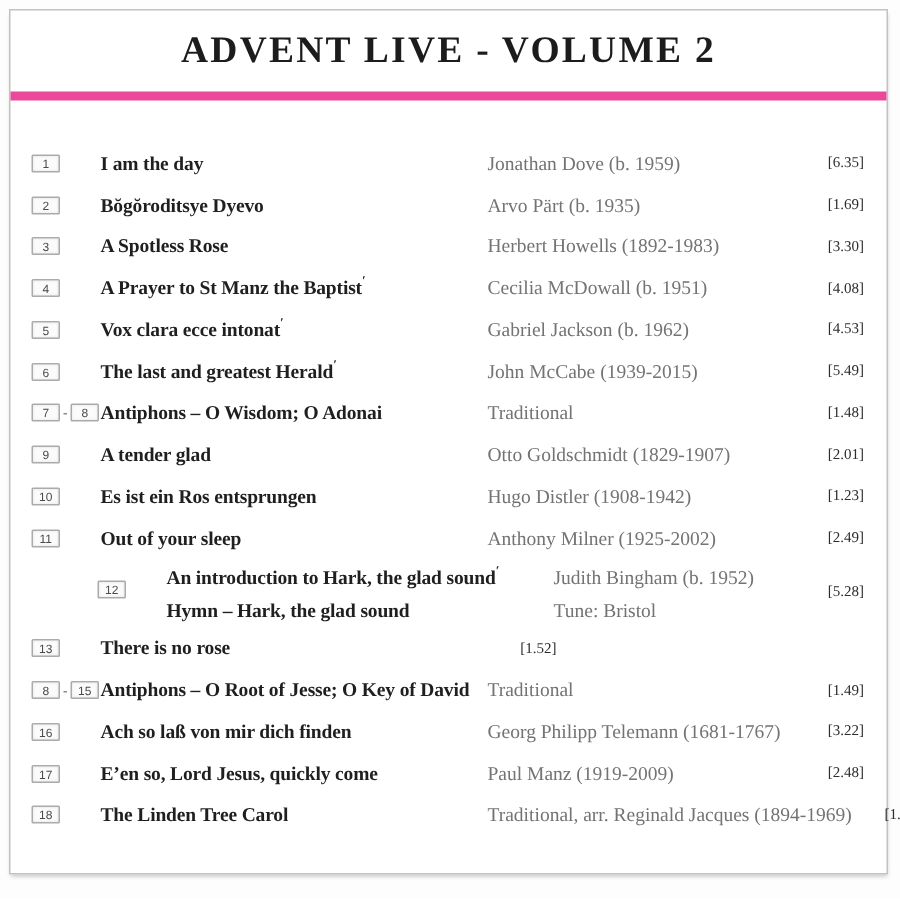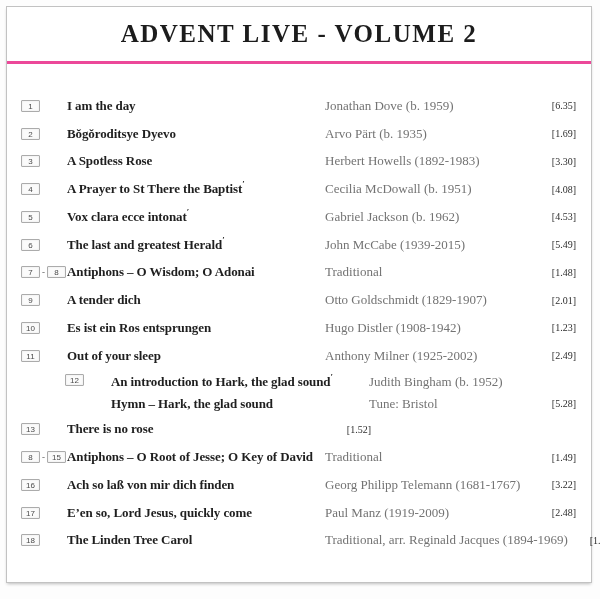--- a/index.html
+++ b/index.html
@@ -4,45 +4,45 @@
 <style>
   html,body{margin:0;padding:0;background:#fdfdfd;width:600px;height:599px;overflow:hidden;}
   .page{
     position:absolute;left:6px;top:6px;width:586px;height:577px;
     background:#ffffff;border:1px solid #c2c2c2;box-sizing:border-box;
     box-shadow:0 2px 3px -1px rgba(0,0,0,0.25);
     font-family:"Liberation Serif","DejaVu Serif",serif;color:#1f1f1f;
   }
   .header{
     height:54px;display:flex;align-items:center;justify-content:center;
-    border-bottom:3px solid #ec4899;
+    border-bottom:6px solid #ec4899;
   }
   .page-title{
     font-size:25px;font-weight:bold;letter-spacing:1.5px;color:#1c1c1c;
     white-space:nowrap;
   }
   .tracks{padding:28px 15px 0 14px;}
   .row{display:flex;align-items:center;height:27.75px;}
   .row-double{height:46px;align-items:flex-start;padding-top:1px;box-sizing:border-box;}
   .numcol{width:46px;flex:none;display:flex;align-items:center;}
-  .row-double .numcol{margin-top:3px;padding-left:44px;}
+  .row-double .numcol{margin-top:13px;padding-left:44px;}
   .numbox{
     display:inline-block;min-width:19px;height:12px;line-height:12px;box-sizing:border-box;
     border:1px solid #ababab;background:#fbfbfb;border-radius:1px;
     box-shadow:inset 0 0 2px rgba(0,0,0,0.10);
     font-family:"Liberation Sans","DejaVu Sans",sans-serif;font-size:8px;color:#4a4a4a;
     text-align:center;padding:0 1px;
   }
   .numdash{font-size:9px;color:#555;margin:0 2px;line-height:12px;}
   .titlecol{width:258px;flex:none;font-weight:bold;font-size:13px;letter-spacing:-0.1px;white-space:nowrap;}
   .row-double .titlecol div{line-height:22px;}
   .composercol{flex:1;font-size:13px;color:#737373;white-space:nowrap;}
   .row-double .composercol div{line-height:22px;}
   .durcol{width:46px;flex:none;text-align:right;font-size:10px;color:#2d2d2d;white-space:nowrap;}
-  .durcol-bottom{align-self:flex-end;margin-bottom:7px;}
+  .durcol-bottom{align-self:flex-end;margin-bottom:19px;}
   sup.mark{font-size:9px;line-height:0;vertical-align:6px;}
 </style>
 </head>
 <body>
 
 <div class="page">
   <div class="header">
     <div class="page-title">ADVENT LIVE - VOLUME 2</div>
   </div>
 
@@ -72,21 +72,21 @@
         </div>
       <div class="titlecol"><span>A Spotless Rose</span></div>
       <div class="composercol">Herbert Howells (1892-1983)</div>
       <div class="durcol">[3.30]</div>
     </div>
 
     <div class="row">
       <div class="numcol">
           <span class="numbox">4</span>
         </div>
-      <div class="titlecol"><span>A Prayer to St There the Baptist</span><sup class="mark">′</sup></div>
+      <div class="titlecol"><span>A Prayer to St Manz the Baptist</span><sup class="mark">′</sup></div>
       <div class="composercol">Cecilia McDowall (b. 1951)</div>
       <div class="durcol">[4.08]</div>
     </div>
 
     <div class="row">
       <div class="numcol">
           <span class="numbox">5</span>
         </div>
       <div class="titlecol"><span>Vox clara ecce intonat</span><sup class="mark">′</sup></div>
       <div class="composercol">Gabriel Jackson (b. 1962)</div>
@@ -110,21 +110,21 @@
       </div>
       <div class="titlecol"><span>Antiphons – O Wisdom; O Adonai</span></div>
       <div class="composercol">Traditional</div>
       <div class="durcol">[1.48]</div>
     </div>
 
     <div class="row">
       <div class="numcol">
           <span class="numbox">9</span>
         </div>
-      <div class="titlecol"><span>A tender dich</span></div>
+      <div class="titlecol"><span>A tender glad</span></div>
       <div class="composercol">Otto Goldschmidt (1829-1907)</div>
       <div class="durcol">[2.01]</div>
     </div>
 
     <div class="row">
       <div class="numcol">
           <span class="numbox">10</span>
         </div>
       <div class="titlecol"><span>Es ist ein Ros entsprungen</span></div>
       <div class="composercol">Hugo Distler (1908-1942)</div>

